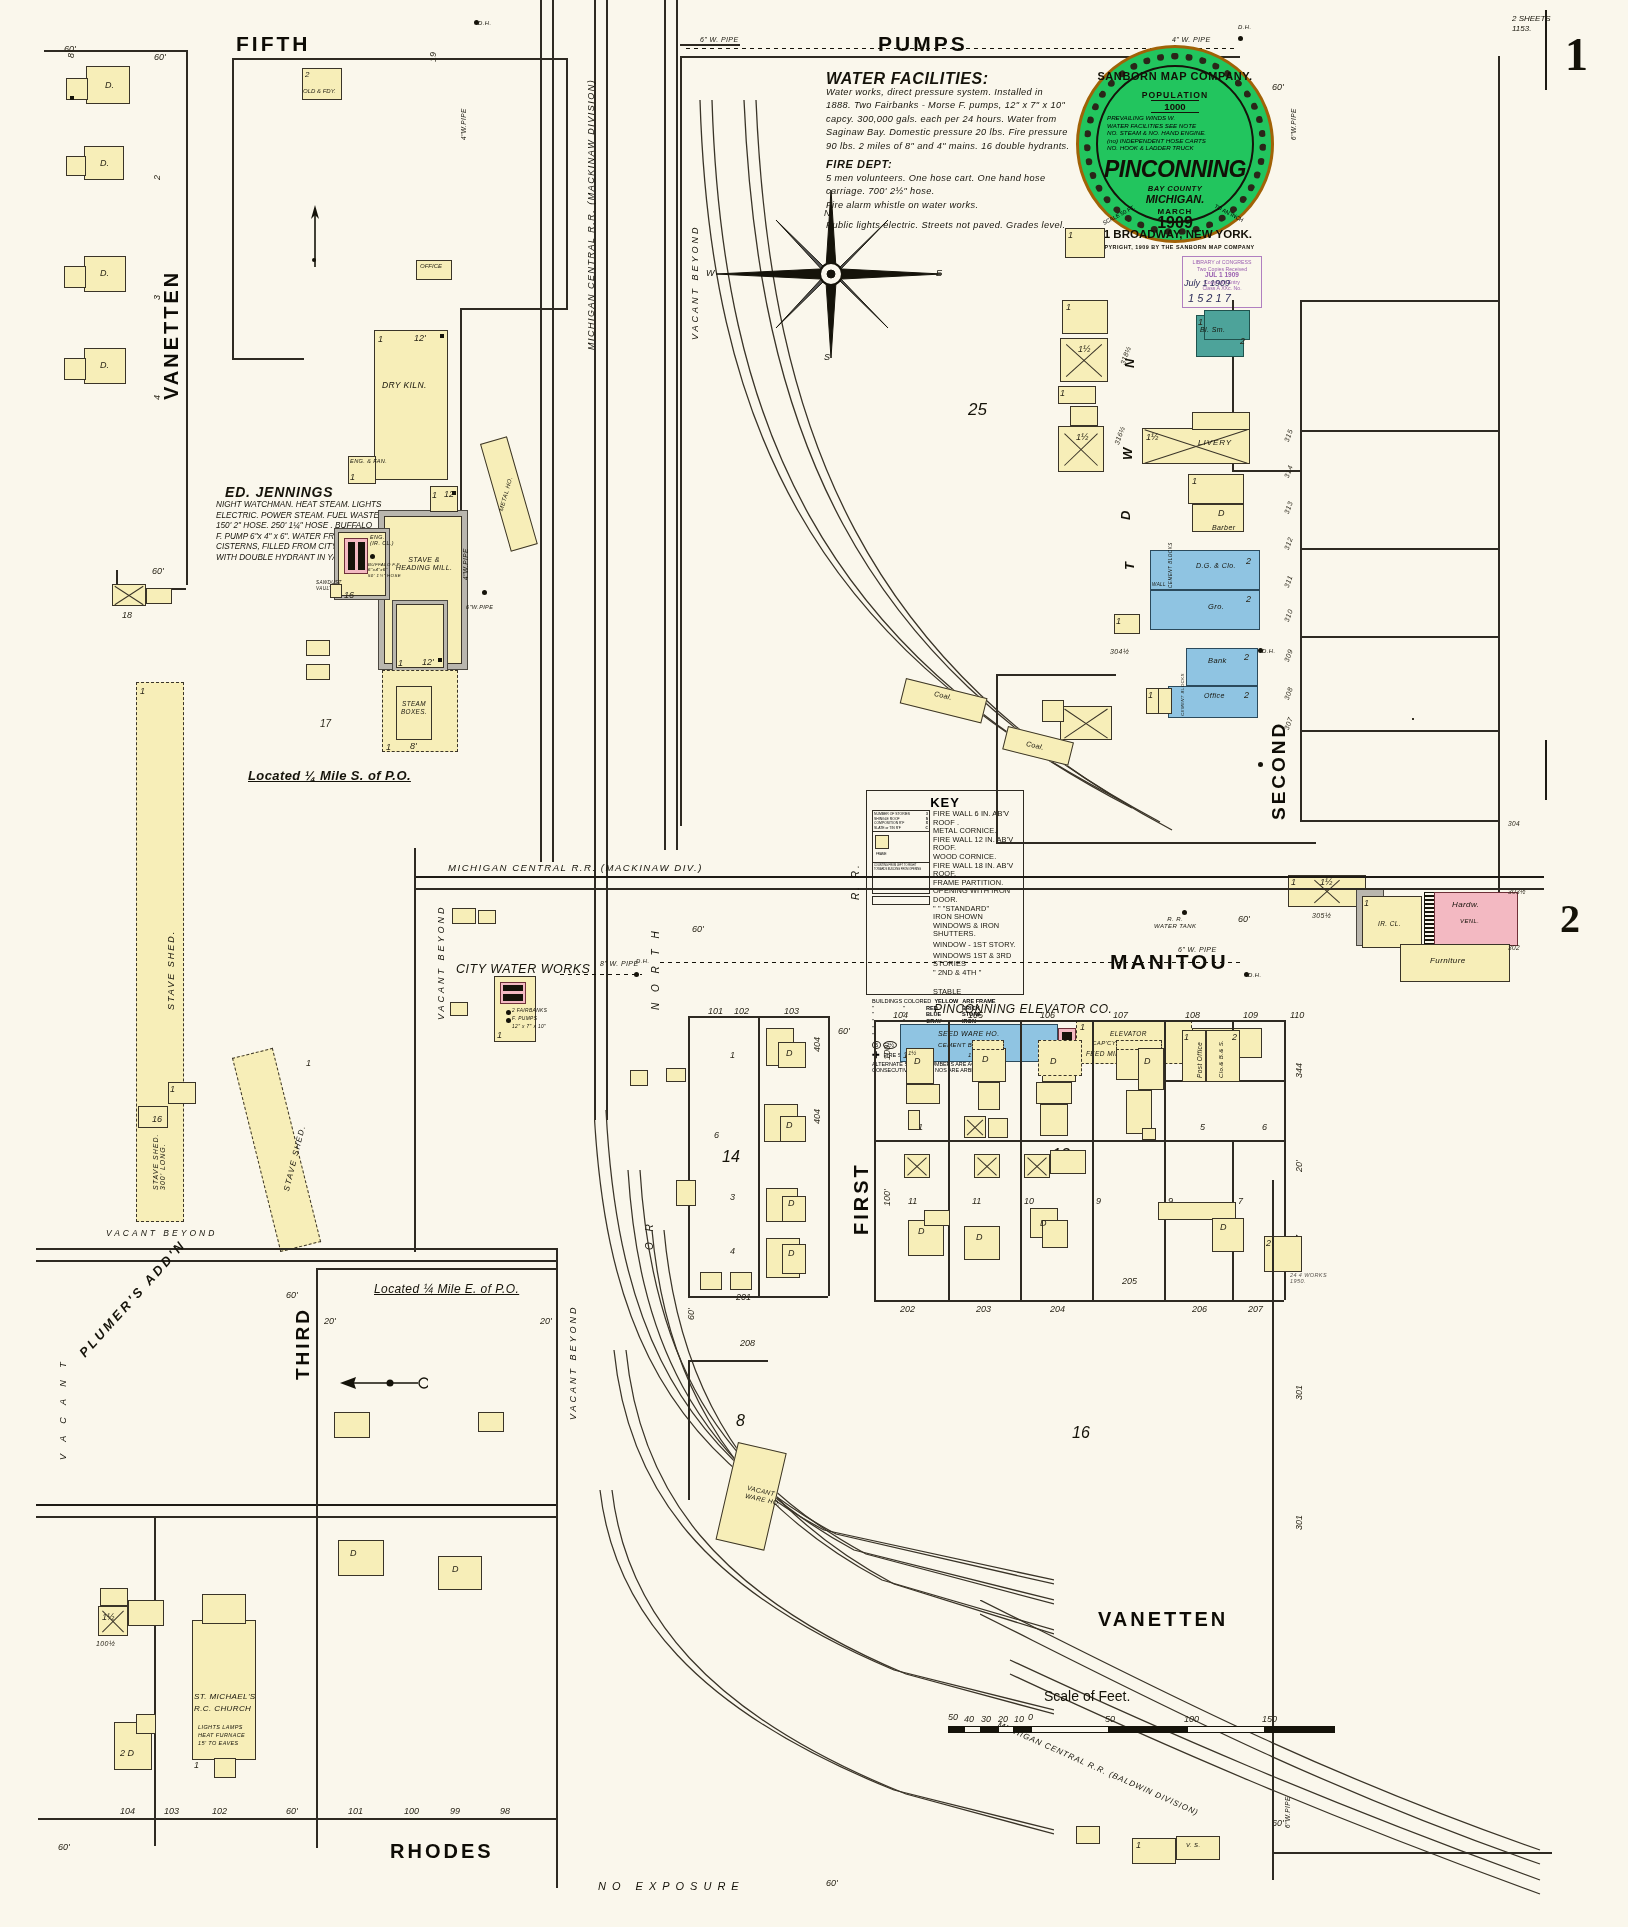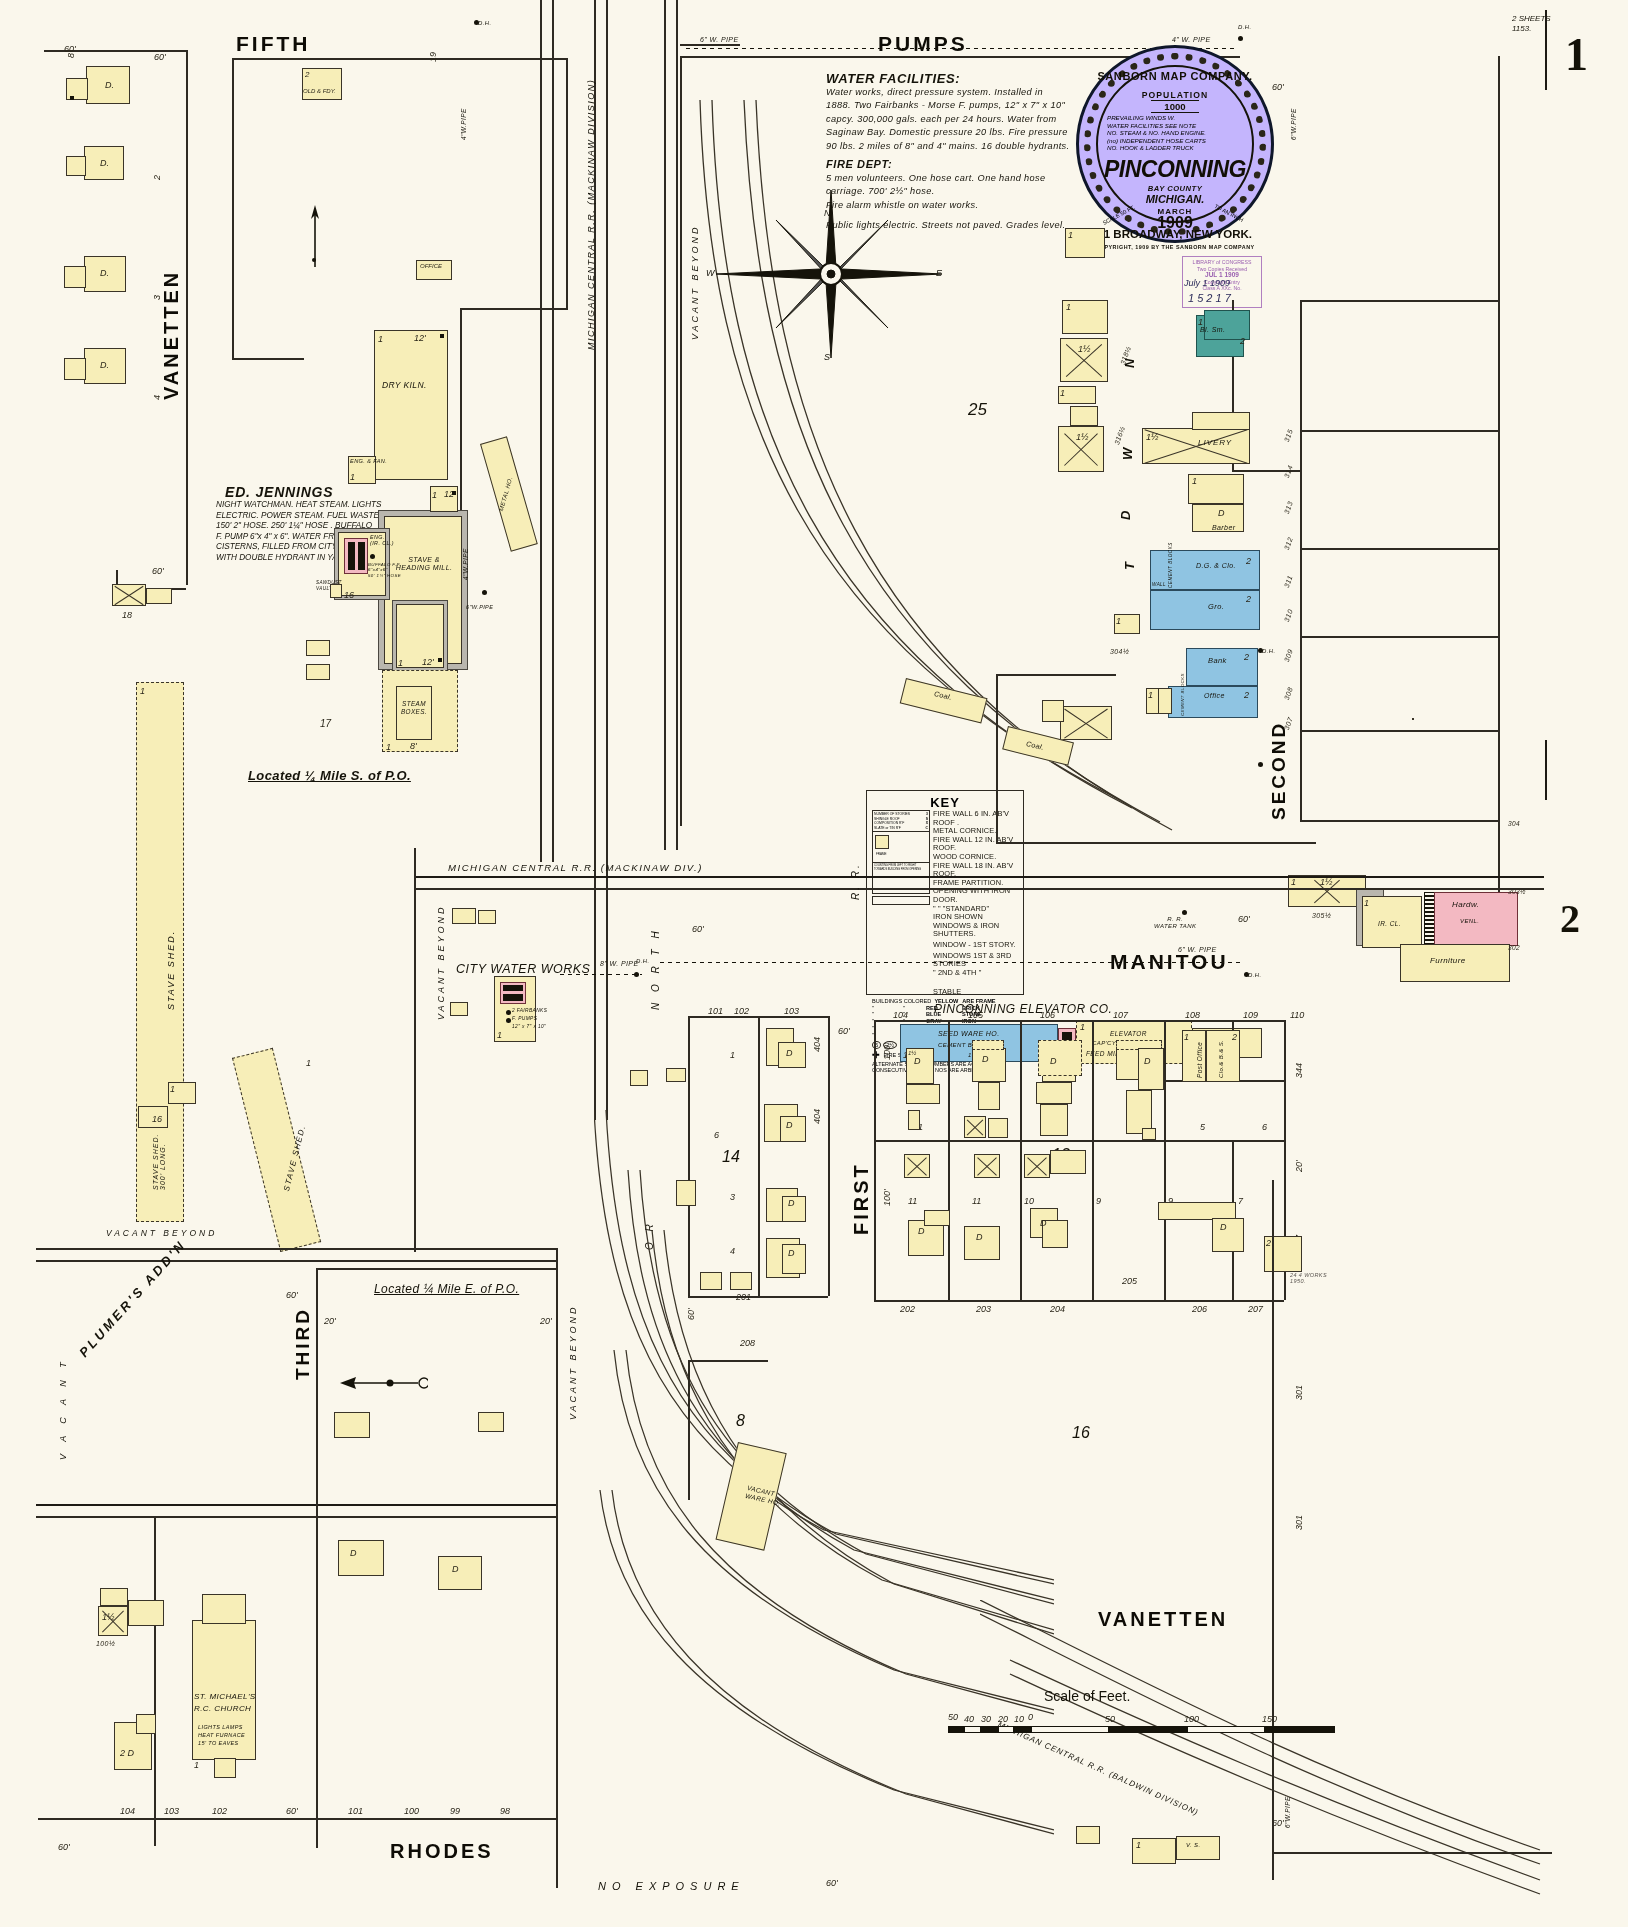--- a/index.html
+++ b/index.html
@@ -29,21 +29,21 @@
   .x-cross:before,.x-cross:after{content:"";position:absolute;left:0;top:50%;width:100%;height:1.1px;background:#3a3428;transform-origin:50% 50%;}
   .x-cross:before{transform:rotate(var(--a1));}
   .x-cross:after{transform:rotate(var(--a2));}
   .dot{position:absolute;width:4px;height:4px;background:#15130a;}
   .ddot{position:absolute;width:5px;height:5px;border-radius:50%;background:#15130a;}
   
   #waternote{position:absolute;font-size:10.5px;line-height:13.5px;color:#15130a;}
   #waternote .h{font-weight:bold;letter-spacing:.6px;}
   
   #cartouche{position:absolute;width:192px;height:192px;border-radius:50%;
-     border:3px solid #0f172a;background:#c4b5fd;text-align:center;}
+     border:3px solid #a16207;background:#22c55e;text-align:center;}
   #cartouche .ring{position:absolute;inset:5px;border-radius:50%;border:7px dotted #2a2619;}
   #cartouche .ring2{position:absolute;inset:17px;border-radius:50%;border:2px solid #15130a;}
   .arc{position:absolute;width:100%;text-align:center;font-weight:bold;color:#120f06;}
   
   #keybox{position:absolute;border:1.6px solid #2e2a22;background:#faf7ec;}
   #keybox .kt{font-size:7.4px;line-height:8.6px;color:#15130a;letter-spacing:.1px;}
   #keybox h4{margin:0;text-align:center;font-size:13px;letter-spacing:1px;font-weight:bold;}
   
   #scalebar .seg{position:absolute;height:7px;border:1px solid #15130a;box-sizing:border-box;}
   .sdark{background:#15130a;}
@@ -236,21 +236,21 @@
   <div class="ddot" style="left:1238px;top:36px;"></div>
   <div class="lbl hand" style="left:1238px;top:24px;font-size:6px;">D.H.</div>
   <div class="ddot" style="left:474px;top:20px;"></div>
   <div class="lbl hand" style="left:478px;top:20px;font-size:6px;">D.H.</div>
   <div class="lbl hand vtxt" style="left:460px;top:140px;font-size:6.5px;">4"W.PIPE</div>
   <div class="lbl hand vtxt" style="left:462px;top:580px;font-size:6.5px;">4"W.PIPE</div>
   <div class="lbl hand vtxt" style="left:1290px;top:140px;font-size:6.5px;">6"W.PIPE</div>
   <div class="num" style="left:1272px;top:82px;">60'</div>
 
   <div id="waternote" style="left:826px;top:72px;">
-    <div class="h hand" style="font-size:13px;">WATER FACILITIES:</div>
+    <div class="h hand" style="font-size:16px;">WATER FACILITIES:</div>
     <div class="hand" style="font-size:9.2px;">Water works, direct pressure system. Installed in</div>
     <div class="hand" style="font-size:9.2px;">1888. Two Fairbanks - Morse F. pumps, 12" x 7" x 10"</div>
     <div class="hand" style="font-size:9.2px;">capcy. 300,000 gals. each per 24 hours. Water from</div>
     <div class="hand" style="font-size:9.2px;">Saginaw Bay. Domestic pressure 20 lbs. Fire pressure</div>
     <div class="hand" style="font-size:9.2px;">90 lbs. 2 miles of 8" and 4" mains. 16 double hydrants.</div>
     <div class="h hand" style="font-size:11px;margin-top:5px;">FIRE DEPT:</div>
     <div class="hand" style="font-size:9.2px;">5 men volunteers. One hose cart. One hand hose</div>
     <div class="hand" style="font-size:9.2px;">carriage. 700' 2½" hose.</div>
     <div class="hand" style="font-size:9.2px;">Fire alarm whistle on water works.</div>
     <div class="hand" style="font-size:9.2px;margin-top:7px;">Public lights electric. Streets not paved. Grades level.</div>

